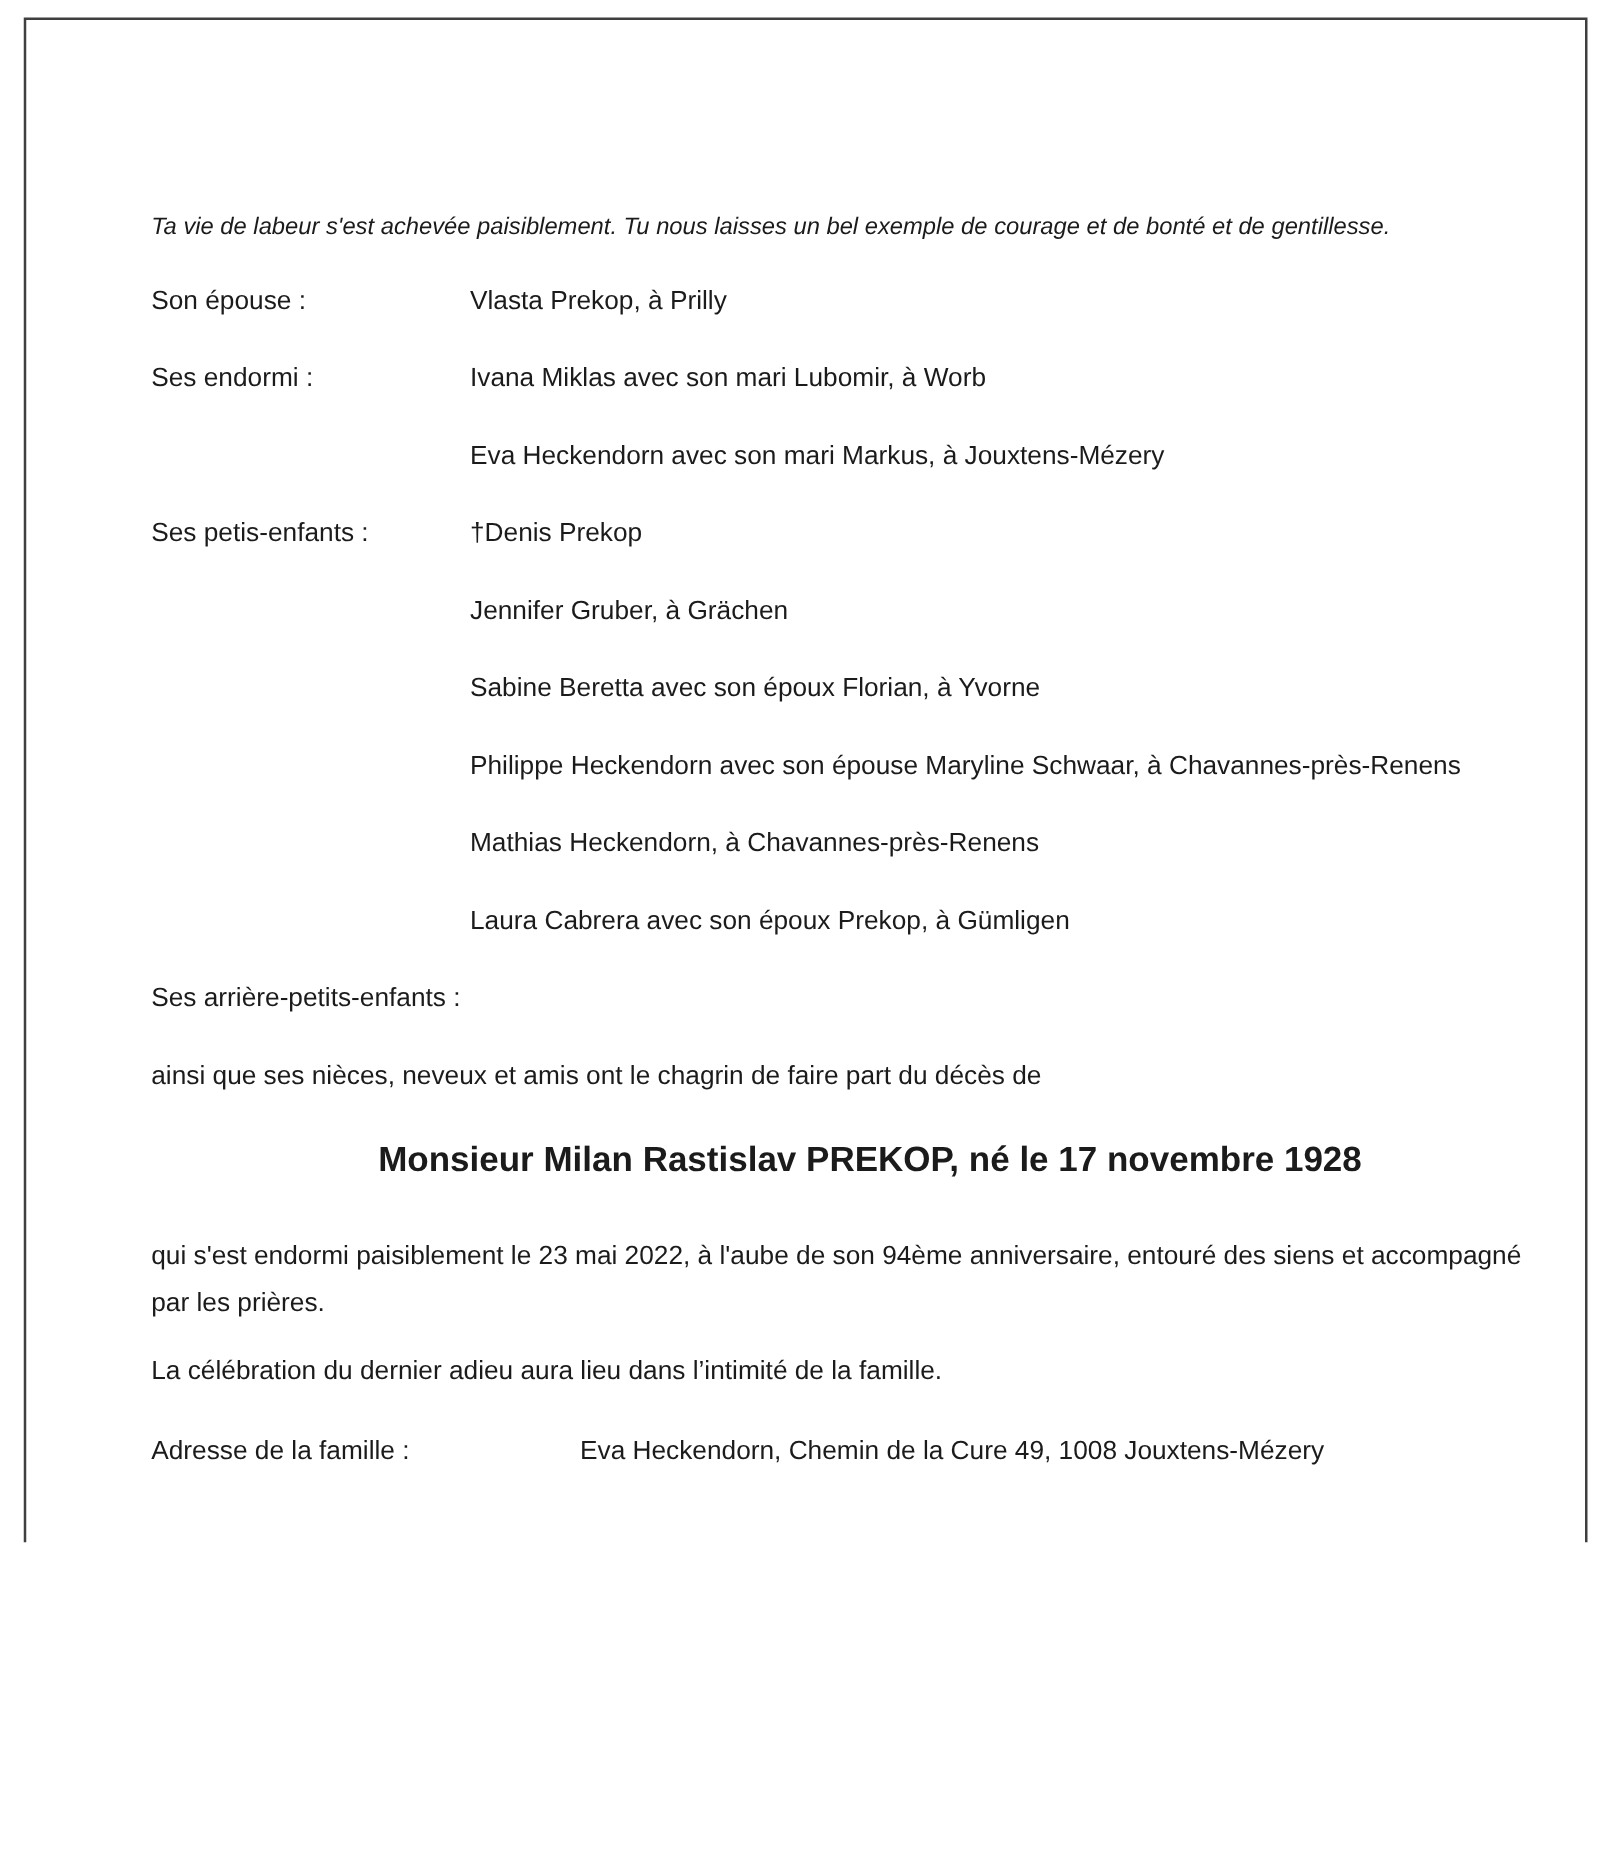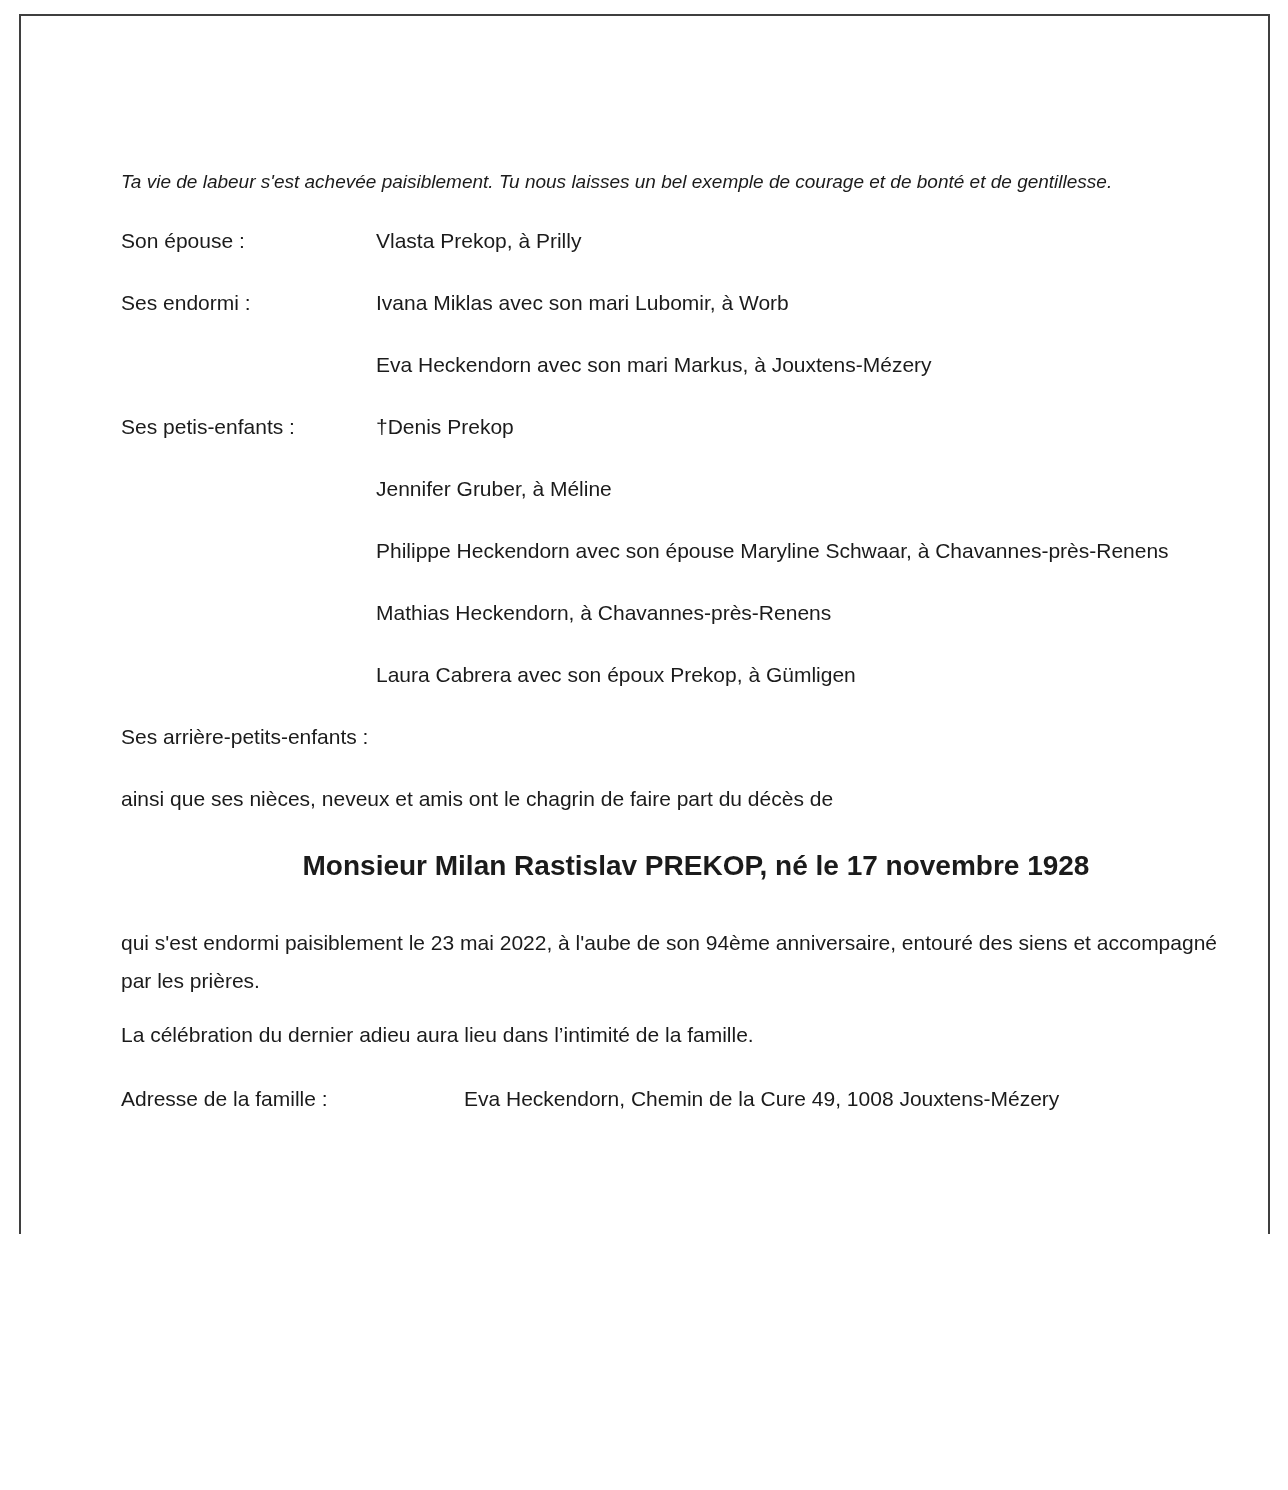--- a/index.html
+++ b/index.html
@@ -102,23 +102,27 @@
         <div class="row-value">Eva Heckendorn avec son mari Markus, à Jouxtens-Mézery</div>
       </div>
 
       <div class="row">
         <div class="row-label">Ses petis-enfants :</div>
         <div class="row-value">†Denis Prekop</div>
       </div>
 
       <div class="row">
         <div class="row-label"></div>
-        <div class="row-value">Jennifer Gruber, à Méline</div>
+        <div class="row-value">Jennifer Gruber, à Grächen</div>
       </div>
 
+      <div class="row">
+        <div class="row-label"></div>
+        <div class="row-value">Sabine Beretta avec son époux Florian, à Yvorne</div>
+      </div>
 
       <div class="row">
         <div class="row-label"></div>
         <div class="row-value">Philippe Heckendorn avec son épouse Maryline Schwaar, à Chavannes-près-Renens</div>
       </div>
 
       <div class="row">
         <div class="row-label"></div>
         <div class="row-value">Mathias Heckendorn, à Chavannes-près-Renens</div>
       </div>

